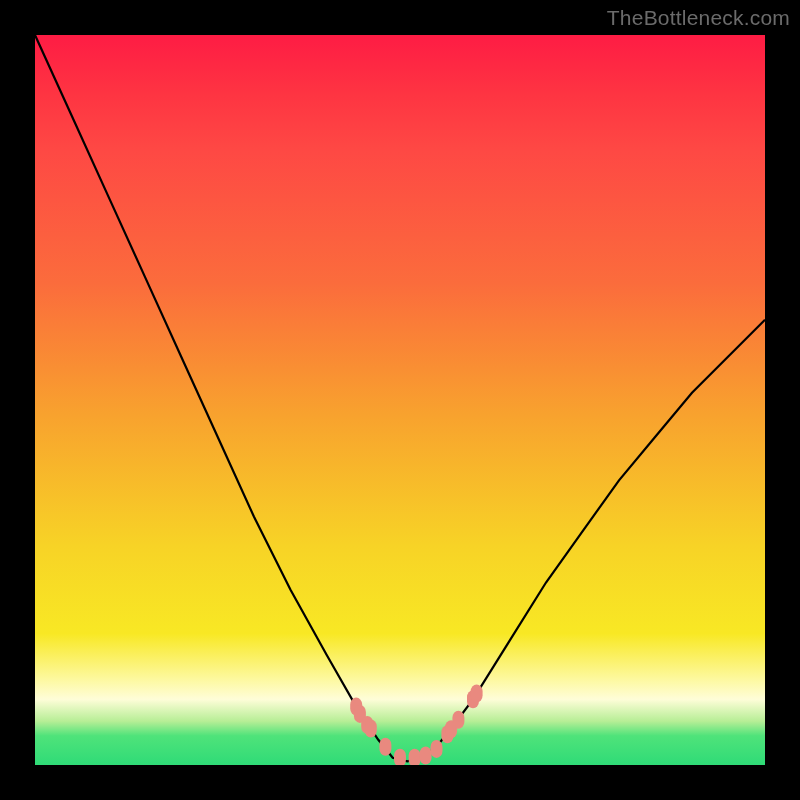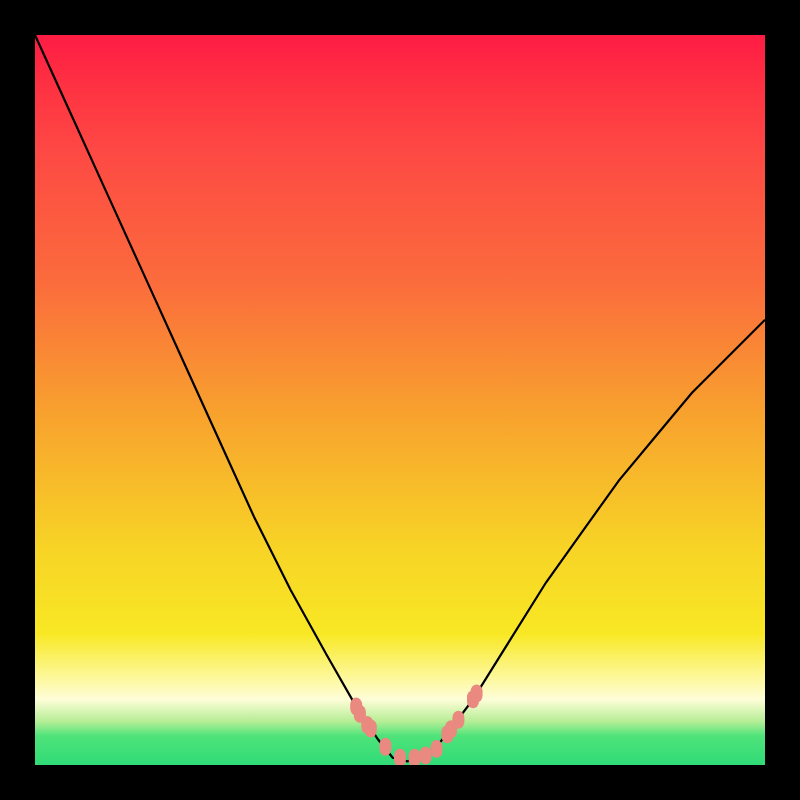--- a/index.html
+++ b/index.html
@@ -77,13 +77,14 @@
         <rect x="384.6" y="711.5" width="12" height="18" rx="6" ry="7" fill="#e9897f"></rect>
         <rect x="395.5" y="704.9" width="12" height="18" rx="6" ry="7" fill="#e9897f"></rect>
         <rect x="406.4" y="690.3" width="12" height="18" rx="6" ry="7" fill="#e9897f"></rect>
         <rect x="410.1" y="685.2" width="12" height="18" rx="6" ry="7" fill="#e9897f"></rect>
         <rect x="417.4" y="675.7" width="12" height="18" rx="6" ry="7" fill="#e9897f"></rect>
         <rect x="432.0" y="655.3" width="12" height="18" rx="6" ry="7" fill="#e9897f"></rect>
         <rect x="435.6" y="649.5" width="12" height="18" rx="6" ry="7" fill="#e9897f"></rect>
       </g>
   </svg>
 
+  <div class="watermark">TheBottleneck.com</div>
 </div>
 
 </body></html>

